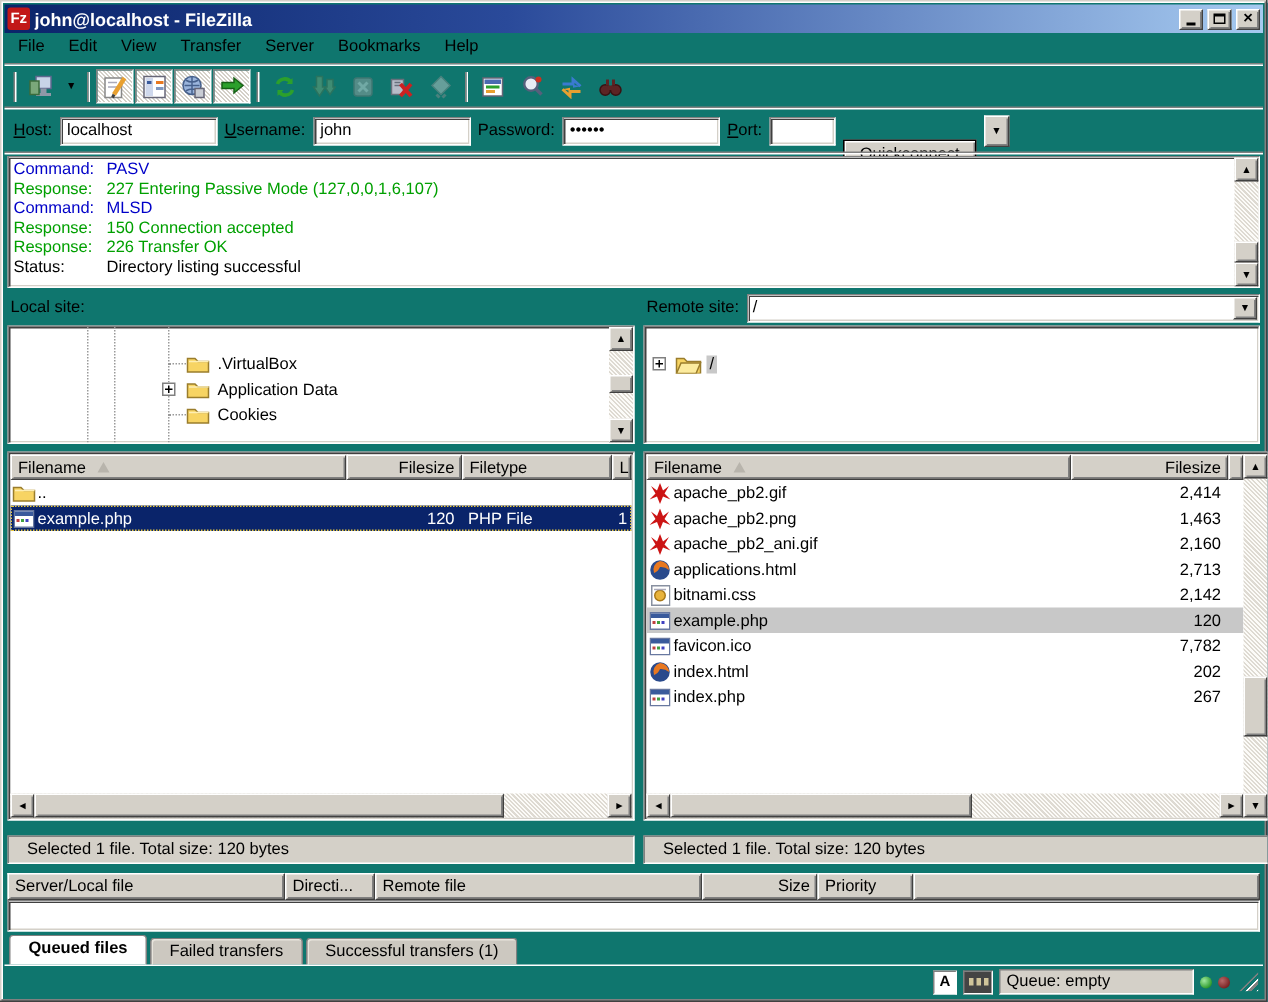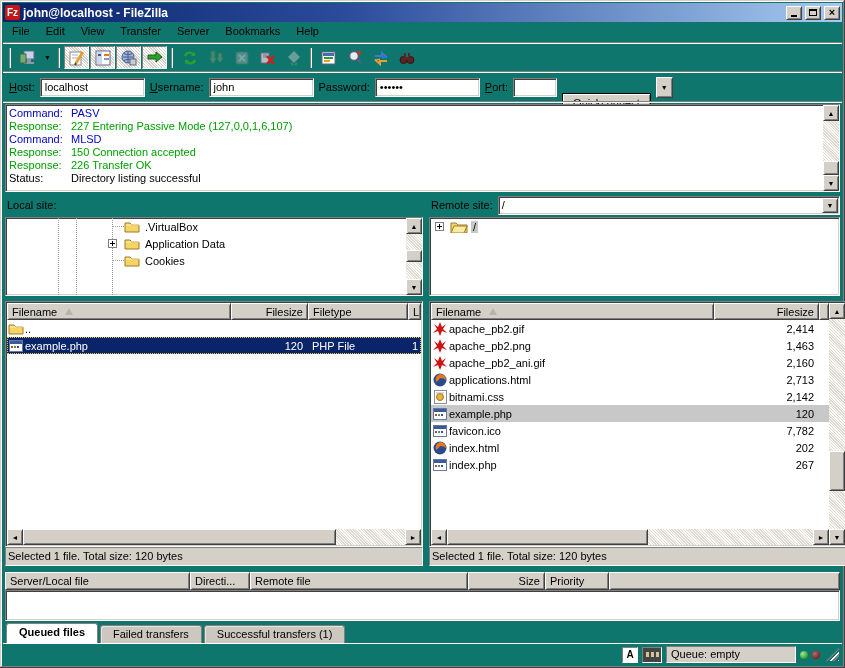--- a/index.html
+++ b/index.html
@@ -79,21 +79,21 @@
   .combo { flex:1; display:flex; align-items:center; background:#fff; border:1px solid; border-color:#808080 #fff #fff #808080;
            box-shadow: inset 1px 1px #404040, inset -1px -1px #d4d0c8; height:19px; }
   .combo-text { flex:1; padding:0 3px; white-space:nowrap; overflow:hidden; display:flex; align-items:center; }
   .combo-dd { width:16px; height:15px; margin:1px; flex:none; background:#d4d0c8; border:1px solid; border-color:#fff #404040 #404040 #fff;
               box-shadow: inset 1px 1px #d4d0c8, inset -1px -1px #808080; display:flex; align-items:center; justify-content:center; font-size:7px; }
   .blurred { display:inline-block; width:50px; height:11px; margin:0 1px;
              background:repeating-linear-gradient(90deg,#cac6be 0 3px,#a8a49c 3px 6px); filter:blur(1.2px); }
 
   .tree { height:79px; flex:none; background:#fff; border:1px solid; border-color:#808080 #fff #fff #808080;
           box-shadow: inset 1px 1px #404040, inset -1px -1px #d4d0c8; display:flex; overflow:hidden; }
-  .tree-rows { flex:1; position:relative; padding-top:0; }
+  .tree-rows { flex:1; position:relative; padding-top:16px; }
   .guide { position:absolute; top:0; bottom:0; border-left:1px dotted #9a9a9a; }
   .tree-row { height:17px; position:relative; display:flex; align-items:center; }
   .expander { position:absolute; width:9px; height:9px; background:#fff; border:1px solid #808080; }
   .expander::before, .expander.minus::before { content:""; position:absolute; left:1px; right:1px; top:3px; height:1px; background:#000; }
   .expander.plus::after { content:""; position:absolute; top:1px; bottom:1px; left:3px; width:1px; background:#000; }
   .tree-label { padding:0 2px; }
   .tree-label.selected { background:#c8c8c8; }
   .hdash { position:absolute; top:8px; border-top:1px dotted #9a9a9a; }
 
   .hsplit { height:5px; flex:none; }
@@ -106,22 +106,22 @@
   .hdr-cell { background:#d4d0c8; border:1px solid; border-color:#fff #404040 #404040 #fff;
               box-shadow: inset 1px 1px #d4d0c8, inset -1px -1px #808080; padding:1px 4px; display:flex; align-items:center; overflow:hidden; white-space:nowrap; }
   .sort-asc { width:0; height:0; border-left:4px solid transparent; border-right:4px solid transparent; border-bottom:7px solid #b8b4ac; margin-left:8px; }
   .list-body { flex:1; overflow:hidden; background:#fff; }
   .f-row { height:17px; display:flex; align-items:center; white-space:nowrap; }
   .f-row.sel-active { background:#0a246a; color:#fff; outline:1px dotted #e8c840; outline-offset:-1px; }
   .f-row.sel-inactive { background:#c8c8c8; }
   .f-icon { width:18px; flex:none; display:flex; align-items:center; justify-content:center; }
   .cell { overflow:hidden; }
   .num { text-align:right; padding-right:5px; }
-  .status-row { height:19px; flex:none; margin-top:0; border:1px solid; border-color:#808080 #fff #fff #808080;
-                padding:2px 2px; background:#d4d0c8; white-space:nowrap; overflow:hidden; }
+  .status-row { height:19px; flex:none; margin-top:10px; border:1px solid; border-color:#808080 #fff #fff #808080;
+                padding:2px 12px; background:#d4d0c8; white-space:nowrap; overflow:hidden; }
 
   
   .queue-hdr { flex:none; display:flex; margin:6px 2px 0 2px; height:18px; }
   .queue-body { flex:1; margin:0 2px; background:#fff; border:1px solid; border-color:#808080 #fff #fff #808080;
                 box-shadow: inset 1px 1px #404040, inset -1px -1px #d4d0c8; }
   .tabs { height:22px; flex:none; display:flex; align-items:flex-end; padding:2px 0 0 3px; gap:2px; }
   .tab { height:18px; padding:2px 12px; background:#ccc8c0; border:1px solid #808080; border-bottom:none;
          border-radius:3px 3px 0 0; box-shadow: inset 1px 1px #e8e4dc; }
   .tab.active { background:#fff; font-weight:bold; height:20px; box-shadow:none; border-color:#808080; }
 

